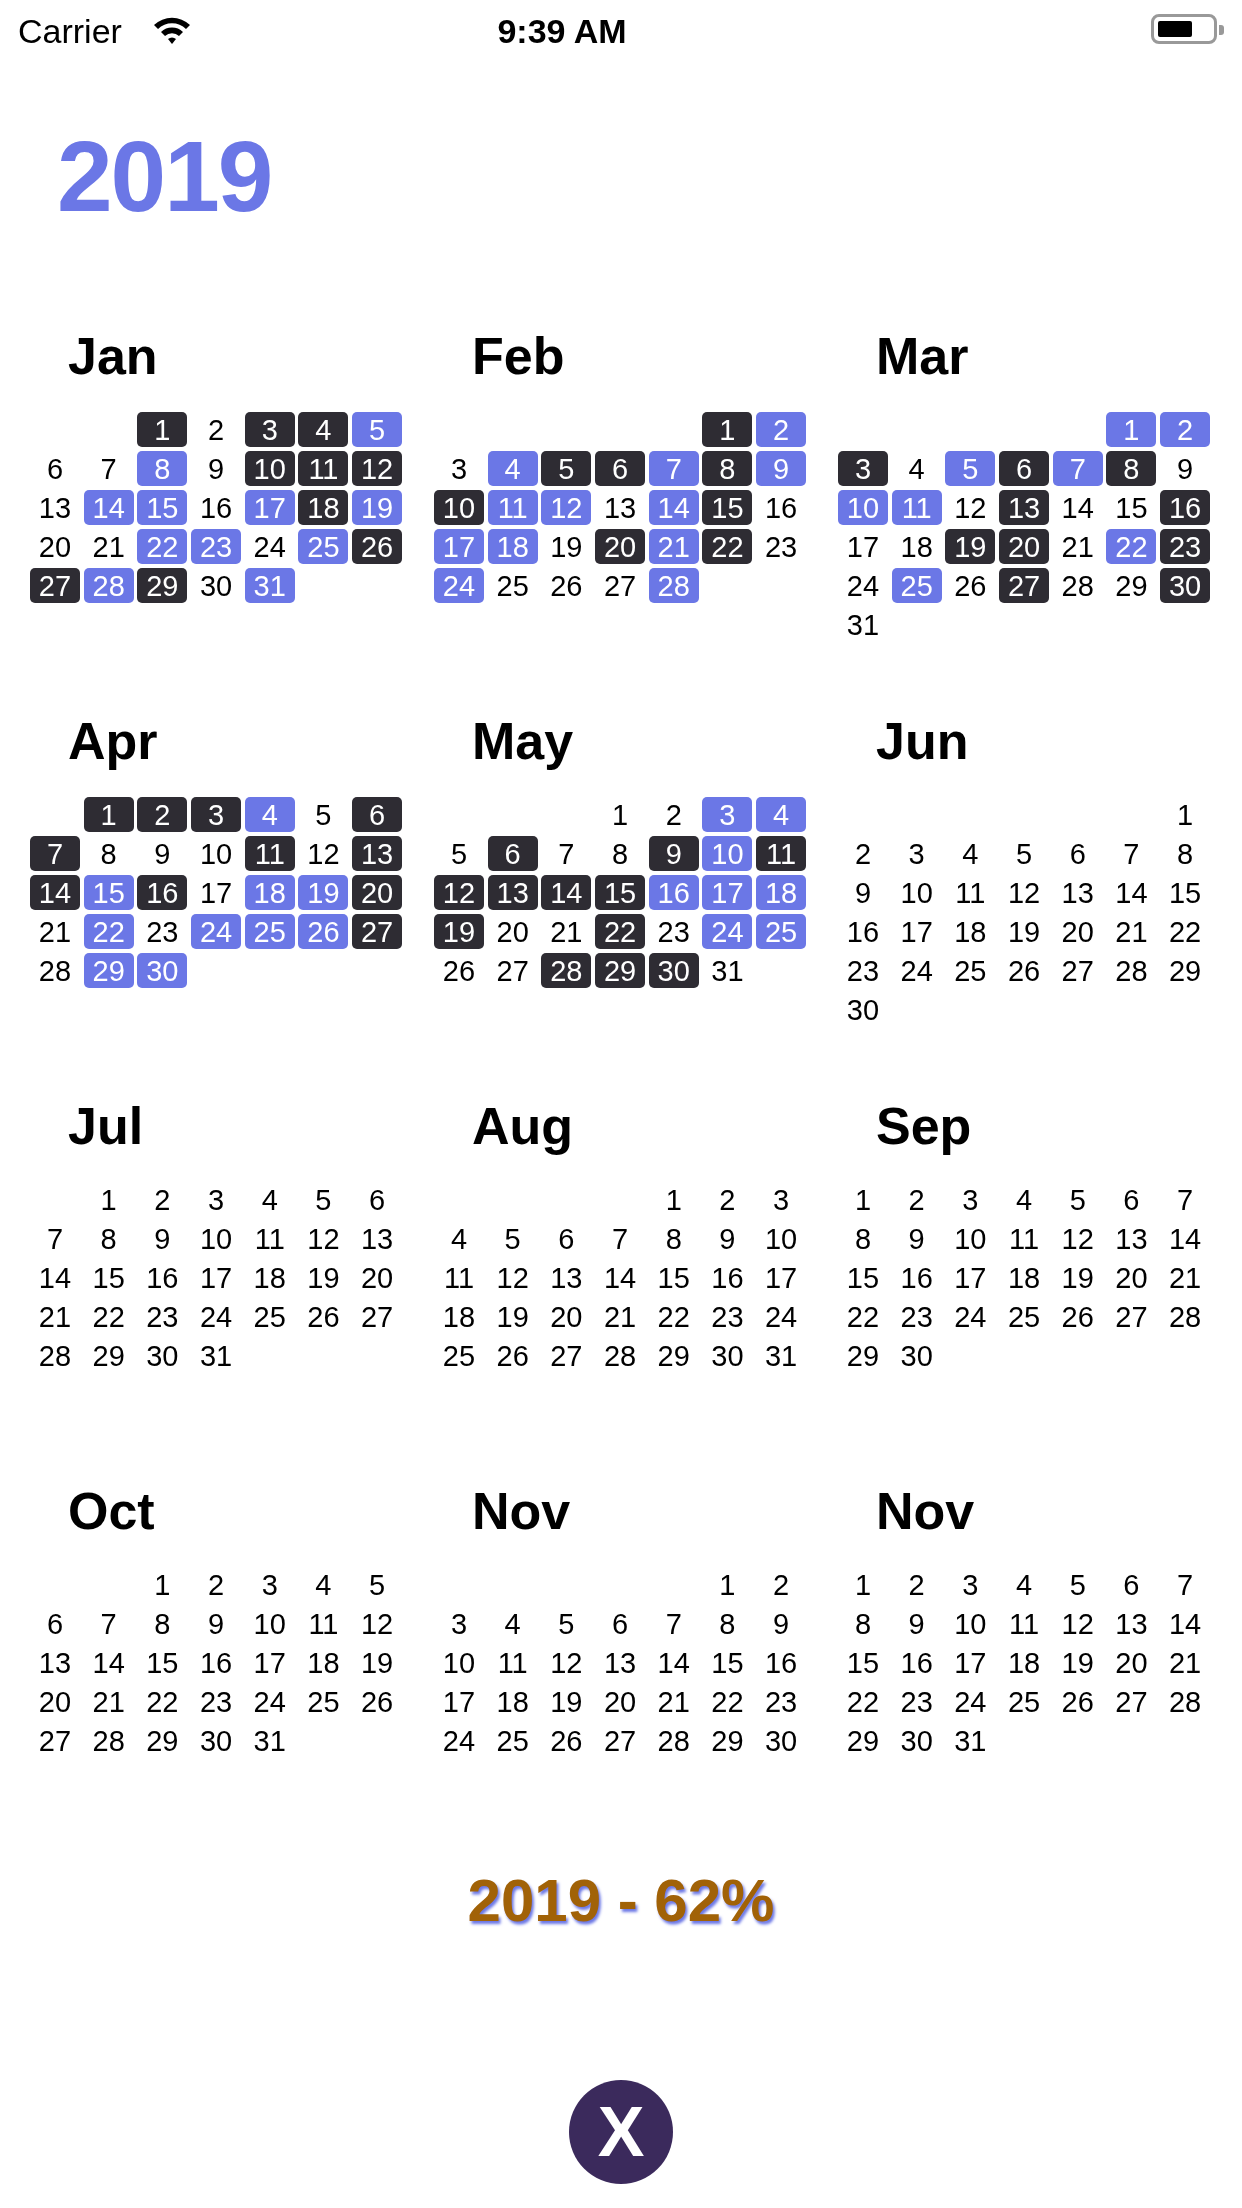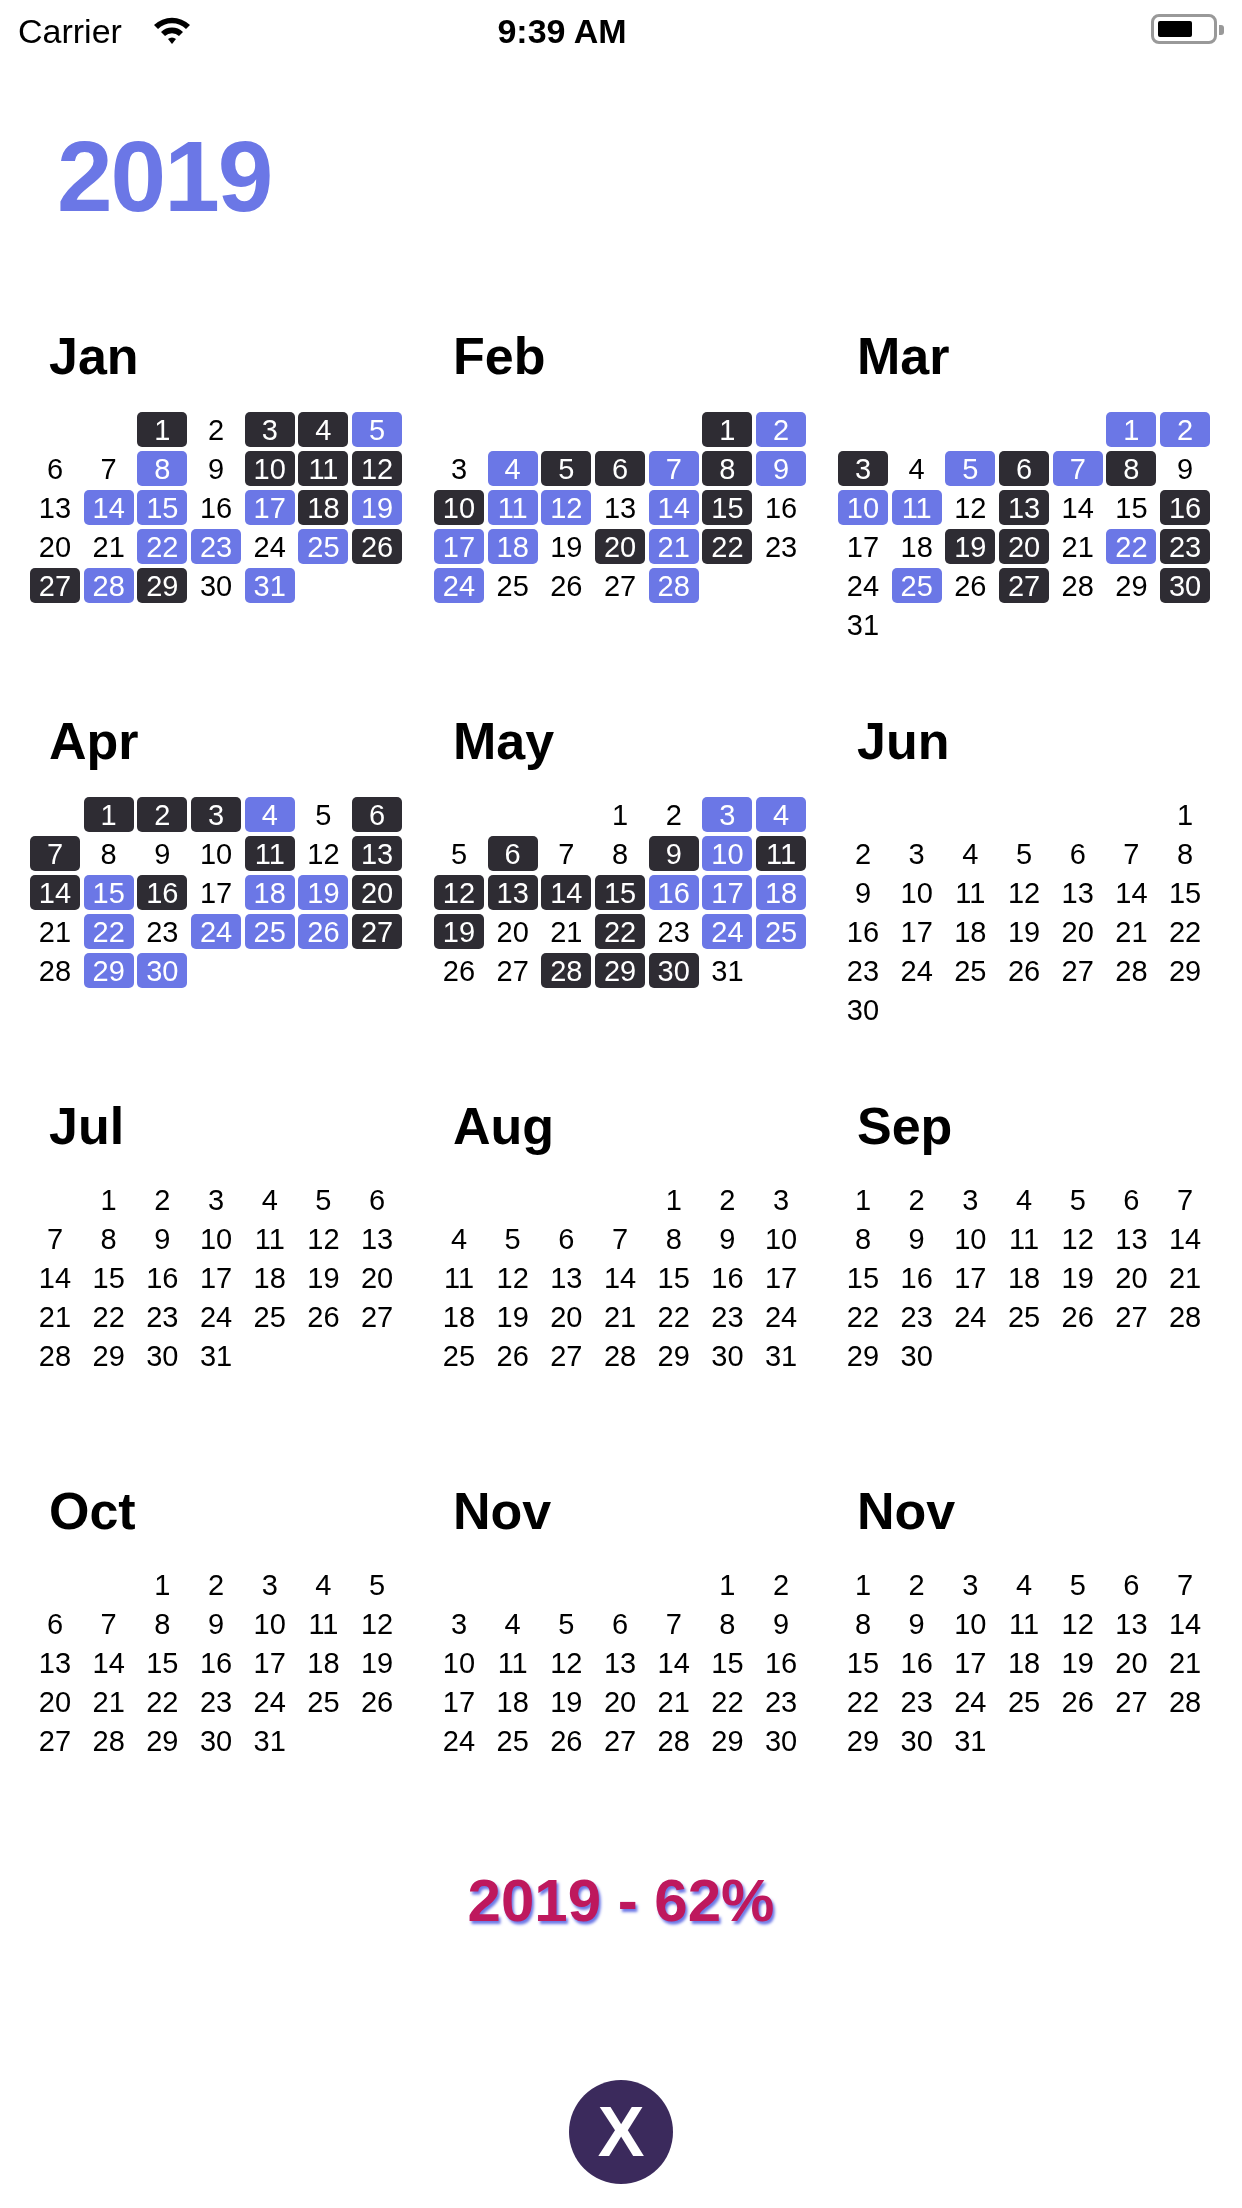--- a/index.html
+++ b/index.html
@@ -7,27 +7,27 @@
          font-family:"Liberation Sans", "DejaVu Sans", sans-serif; color:#000; }
   .statusbar { position:absolute; left:0; top:0; width:1242px; height:60px; }
   .carrier { position:absolute; left:18px; top:12px; font-size:34px; }
   .wifi { position:absolute; left:152px; top:14px; width:40px; height:32px; }
   .time { position:absolute; left:0; width:1124px; top:12px; text-align:center; font-size:34px; font-weight:600; }
   .battery { position:absolute; left:1151px; top:14px; width:66px; height:30px; border:3px solid #999; border-radius:8px; box-sizing:border-box; }
   .battery .fill { position:absolute; left:4px; top:4px; width:34px; height:16px; background:#000; border-radius:2px; }
   .battery .nub { position:absolute; right:-10px; top:8px; width:5px; height:10px; background:#999; border-radius:0 3px 3px 0; }
   .year-title { position:absolute; left:48px; top:126px; font-size:100px; font-weight:700; color:#6B77E6; line-height:1; letter-spacing:-2px;margin-left:9px; }
   .month { position:absolute; width:390px; }
-  .month-title { position:absolute; left:19px; top:0; font-size:52px; font-weight:700; line-height:1; }
+  .month-title { position:absolute; left:38px; top:0; font-size:52px; font-weight:700; line-height:1; }
   .grid { position:absolute; left:0; top:82px; width:380px; display:grid; grid-template-columns:repeat(7, 50px); column-gap:3.7px; row-gap:4px; }
   .day { height:35px; line-height:36px; text-align:center; font-size:29px; border-radius:5px; color:#000; }
   .day.dark { background:#2E2C33; color:#fff; }
   .day.blue { background:#6B77E6; color:#fff; }
   .day.empty { visibility:hidden; }
-  .progress { position:absolute; left:0; width:1242px; top:1866px; text-align:center; font-size:60px; font-weight:700; color:#be185d;
+  .progress { position:absolute; left:0; width:1242px; top:1866px; text-align:center; font-size:60px; font-weight:700; color:#a16207;
               text-shadow: 2px 3px 3px #6B77E6; }
   .close-btn { position:absolute; left:569px; top:2080px; width:104px; height:104px; border-radius:52px; background:#3B2A5C;
                color:#fff; font-size:70px; font-weight:700; text-align:center; line-height:104px; cursor:pointer; }
 </style>
 </head>
 <body>
 
 <div class="statusbar">
   <span class="carrier">Carrier</span>
   <svg class="wifi" viewBox="0 0 40 32">

